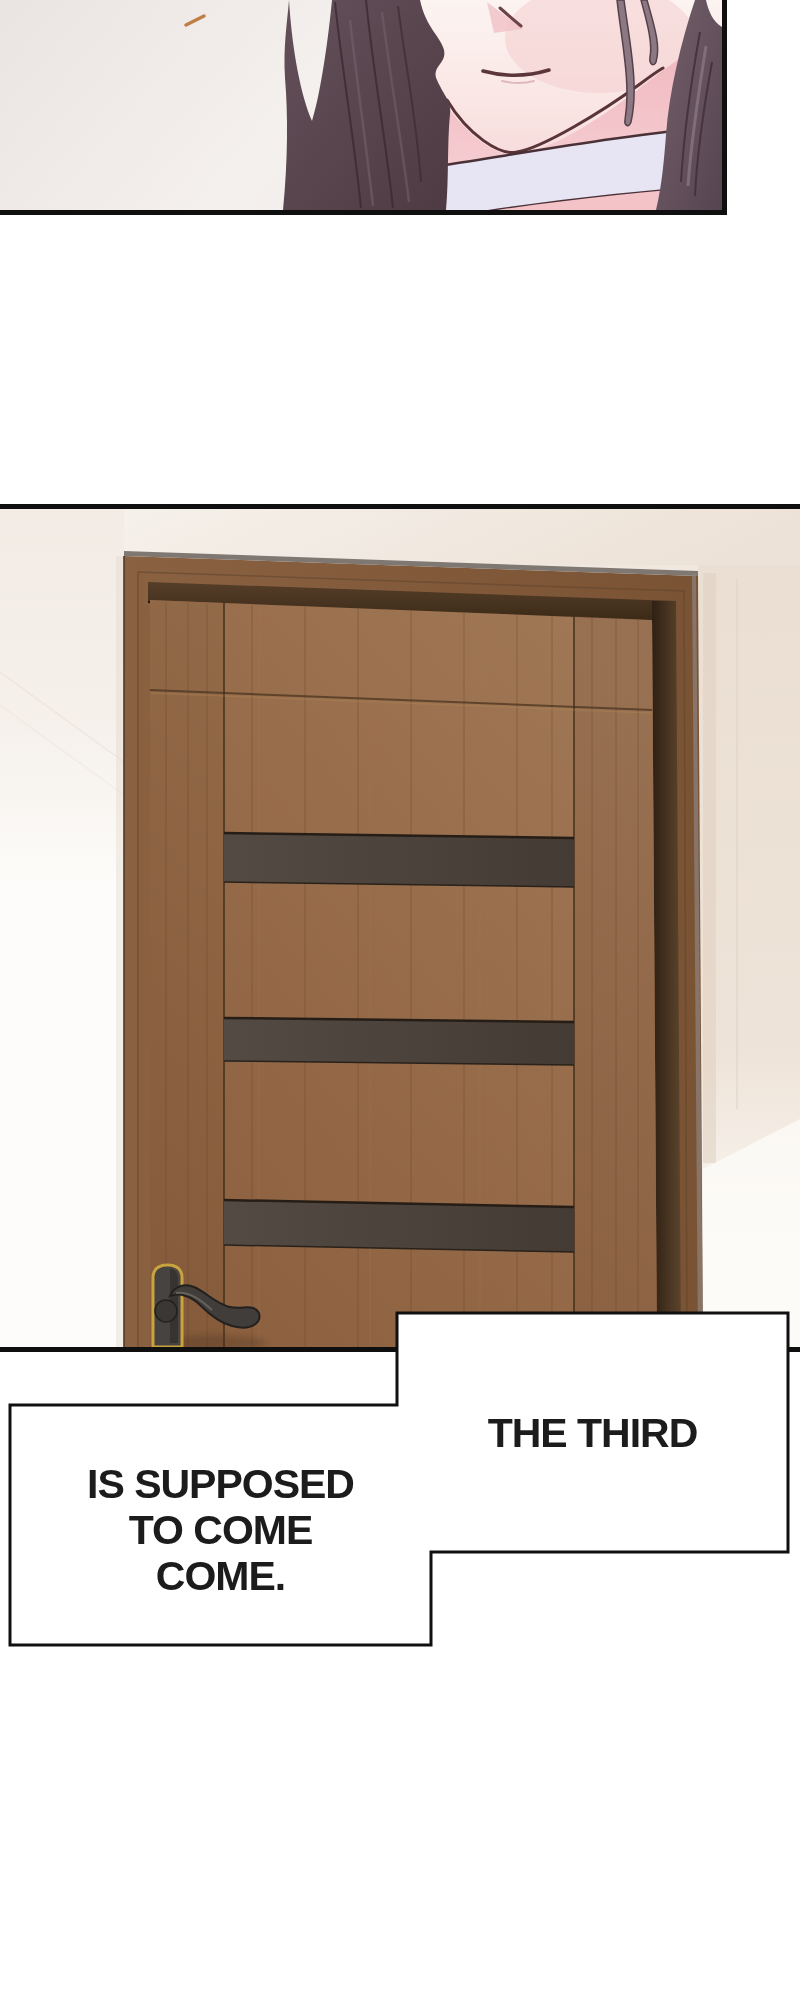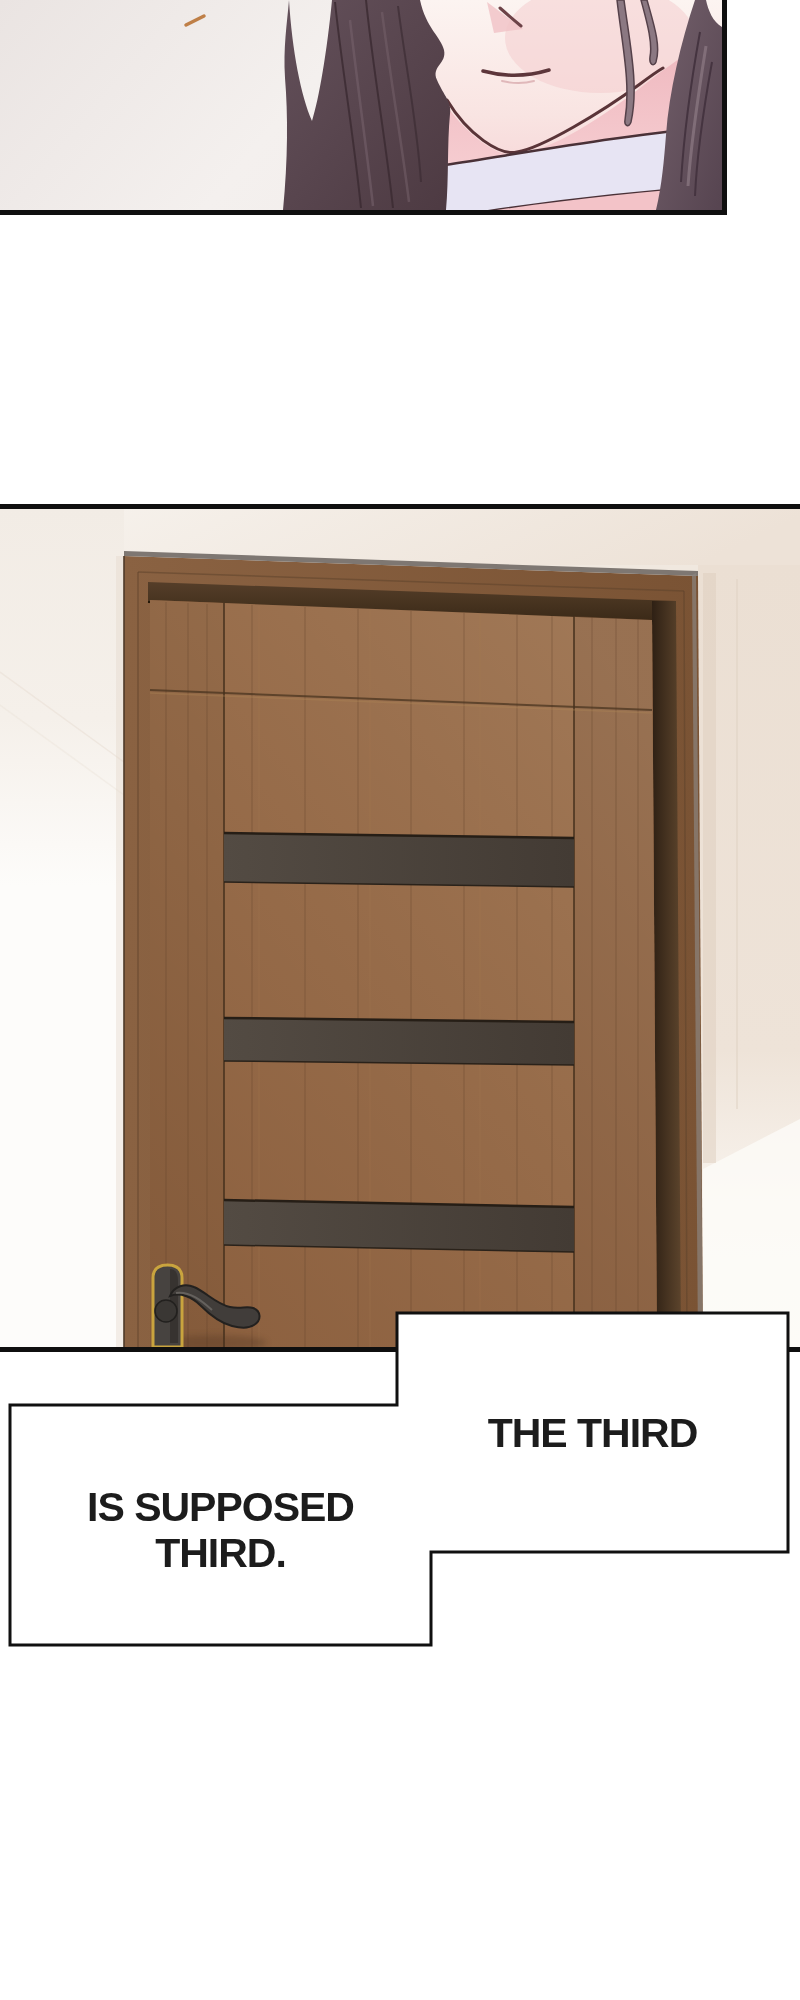--- a/index.html
+++ b/index.html
@@ -228,16 +228,17 @@
 
   <svg id="bubble-shape" viewBox="0 0 800 2000">
     <path d="M397,1313 L788,1313 L788,1552 L431,1552 L431,1645 L10,1645 L10,1405 L397,1405 Z" fill="#ffffff" stroke="#101010" stroke-width="3"></path>
   </svg>
 
   <div class="bubble-text" id="bubble-text-right">
     <span>THE THIRD</span>
   </div>
   <div class="bubble-text" id="bubble-text-left">
     <span>IS SUPPOSED</span>
-    <span>THIRD.</span>
+    <span>TO COME</span>
+    <span>COME.</span>
   </div>
 
 </div>
 
 </body></html>

